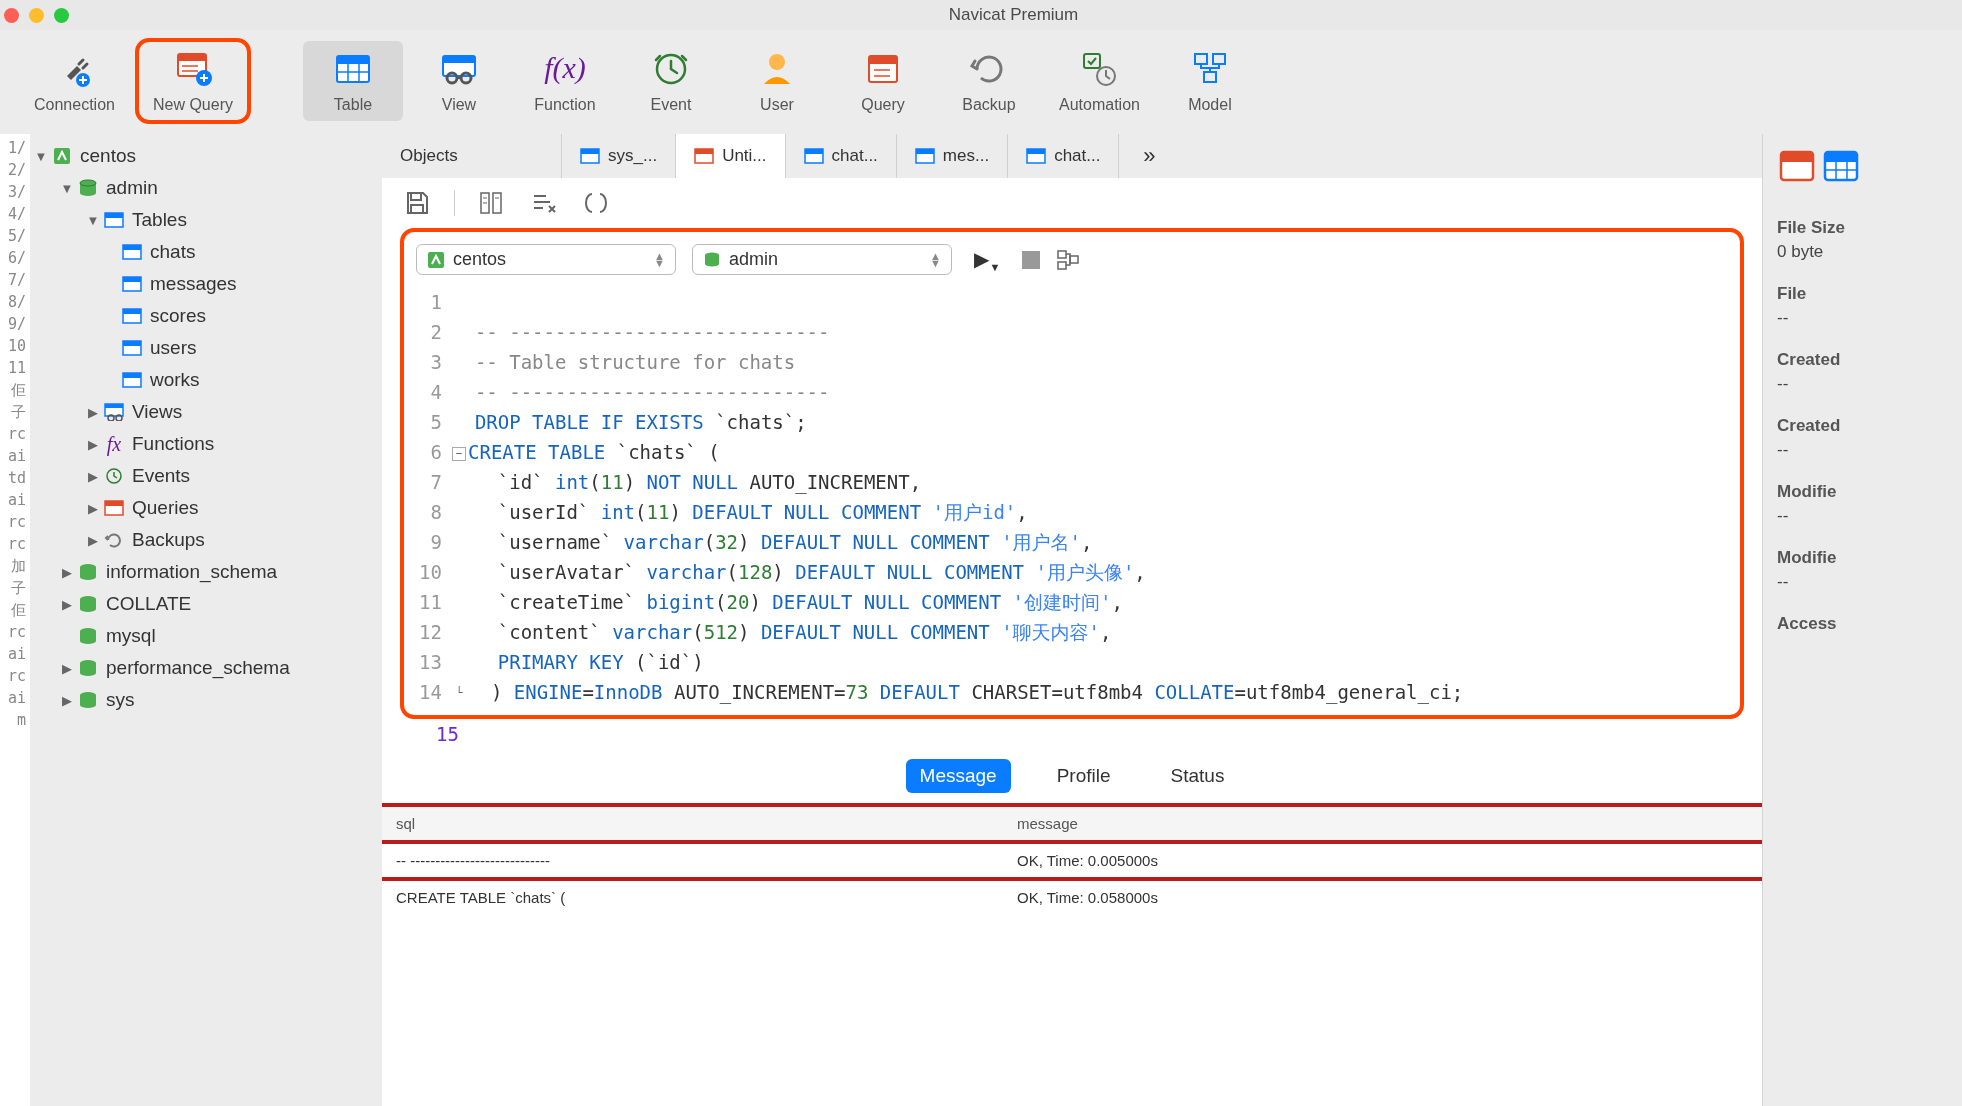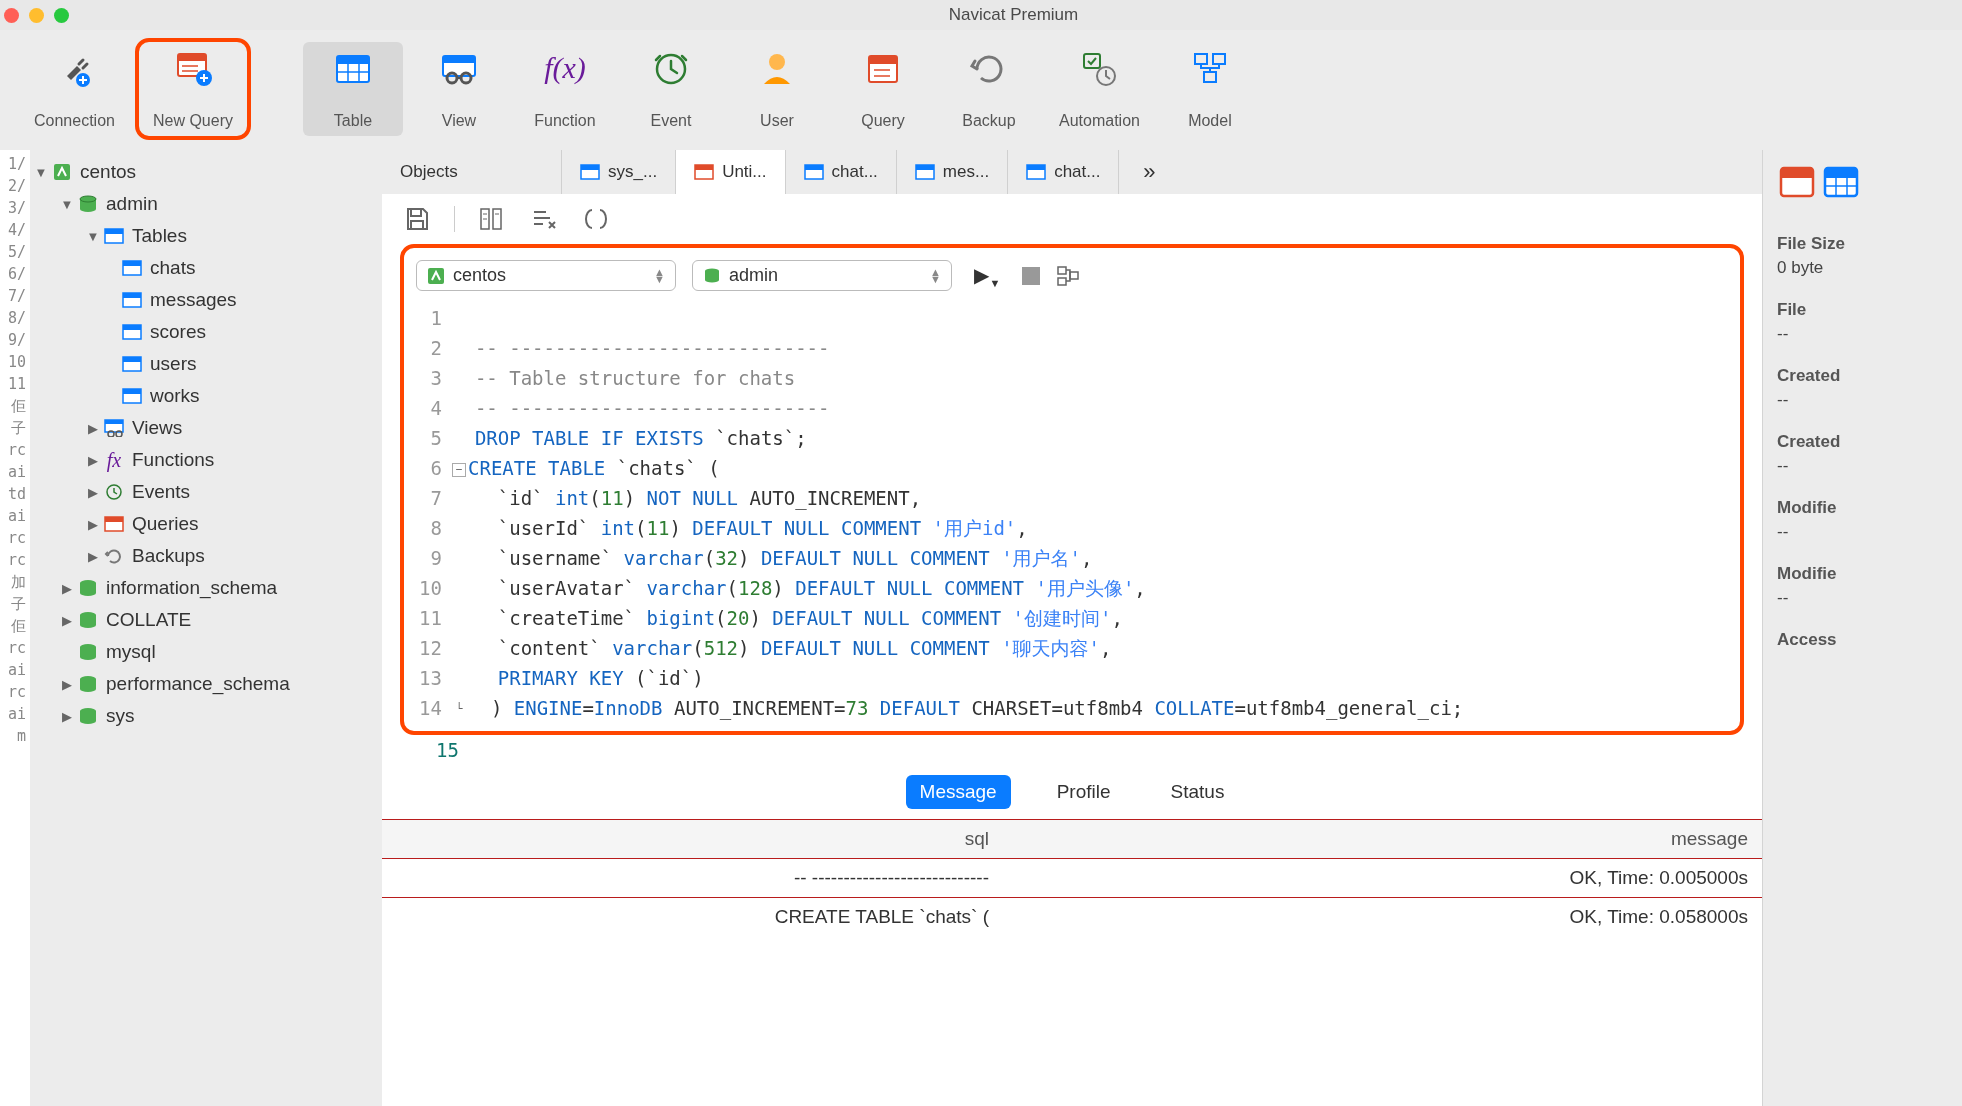--- a/index.html
+++ b/index.html
@@ -8,21 +8,21 @@
 .titlebar { height: 30px; display: flex; align-items: center; padding: 0 4px; background: #e8e8e8; }
 .traffic { display: flex; gap: 10px; }
 .traffic span { width: 15px; height: 15px; border-radius: 50%; display: inline-block; }
 .tl-red { background: #ff5f56; }
 .tl-yellow { background: #ffbd2e; }
 .tl-green { background: #27c93f; }
 .title { flex: 1; text-align: center; font-size: 17px; color: #4a4a4a; font-weight: 400; }
 .toolbar { display: flex; align-items: center; padding: 8px 20px 10px; gap: 6px; }
 .tool-btn { display: flex; flex-direction: column; align-items: center; justify-content: center; padding: 6px 14px; border-radius: 6px; cursor: pointer; min-width: 100px; min-height: 80px; }
 .tool-btn.active { background: #d8d8d8; }
-.tool-icon { width: 42px; height: 42px; display: flex; align-items: center; justify-content: center; margin-bottom: 22px; }
+.tool-icon { width: 42px; height: 42px; display: flex; align-items: center; justify-content: center; margin-bottom: 6px; }
 .tool-label { font-size: 16px; color: #555; }
 .highlight-box { border: 4px solid #ff4500; border-radius: 14px; }
 .main { display: flex; height: calc(100% - 130px); }
 .left-gutter { width: 30px; background: #fff; font-family: monospace; font-size: 15px; color: #888; padding-top: 3px; line-height: 22px; text-align: right; padding-right: 4px; }
 .sidebar { width: 352px; background: #ececec; overflow-y: auto; padding-top: 6px; }
 .tree-item { display: flex; align-items: center; padding: 5px 6px; font-size: 19px; cursor: pointer; white-space: nowrap; }
 .tree-item .arrow { width: 18px; text-align: center; color: #666; font-size: 13px; }
 .tree-item.lvl0 { padding-left: 2px; }
 .tree-item.lvl1 { padding-left: 28px; }
 .tree-item.lvl2 { padding-left: 54px; }
@@ -46,26 +46,26 @@
 .explain-btn svg { width: 24px; height: 24px; }
 .code-editor { font-family: "Menlo", "Consolas", monospace; font-size: 19px; line-height: 30px; display: flex; padding: 4px 0 0 0; }
 .gutter { width: 40px; text-align: right; color: #999; padding-right: 10px; user-select: none; }
 .code-lines { flex: 1; white-space: pre; }
 .kw { color: #1565c0; font-weight: 500; }
 .type { color: #1565c0; }
 .num { color: #2e7d32; }
 .str { color: #3b82f6; }
 .cmt { color: #888; }
 .fold { display: inline-block; width: 14px; height: 14px; border: 1px solid #aaa; font-size: 11px; line-height: 11px; text-align: center; color: #666; margin-right: 2px; vertical-align: middle; }
-.extra-lines { padding-left: 54px; font-family: Menlo, monospace; font-size: 19px; line-height: 30px; color: #0f766e; }
+.extra-lines { padding-left: 54px; font-family: Menlo, monospace; font-size: 19px; line-height: 30px; color: #6d28d9; }
 .result-tabs { display: flex; justify-content: center; gap: 32px; padding: 10px 0; font-size: 19px; }
 .result-tab { padding: 6px 14px; border-radius: 6px; cursor: pointer; }
 .result-tab.active { background: #0a7cff; color: #fff; }
 .result-table { width: 100%; border-collapse: collapse; }
-.result-table th, .result-table td { text-align: right; padding: 8px 14px; border-top: 1px solid #b91c1c; font-size: 19px; font-weight: normal; }
+.result-table th, .result-table td { text-align: left; padding: 8px 14px; border-top: 4px solid #b91c1c; font-size: 15px; font-weight: normal; }
 .result-table th { background: #f5f5f5; color: #555; }
 .right-panel { width: 200px; background: #ececec; padding: 14px; border-left: 1px solid #d4d4d4; display:flex; flex-direction:column; gap:4px; }
 .rp-label { font-size: 17px; color: #555; font-weight: 600; margin-top: 18px; }
 .rp-value { font-size: 17px; color: #444; }
 .rp-icons { display: flex; gap: 4px; margin-bottom: 12px; }
 svg { display: block; }
 </style>
 </head>
 <body>
 

